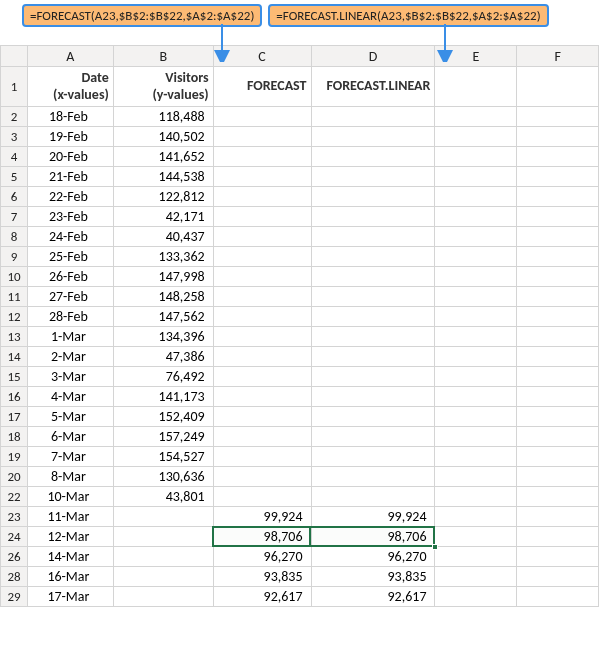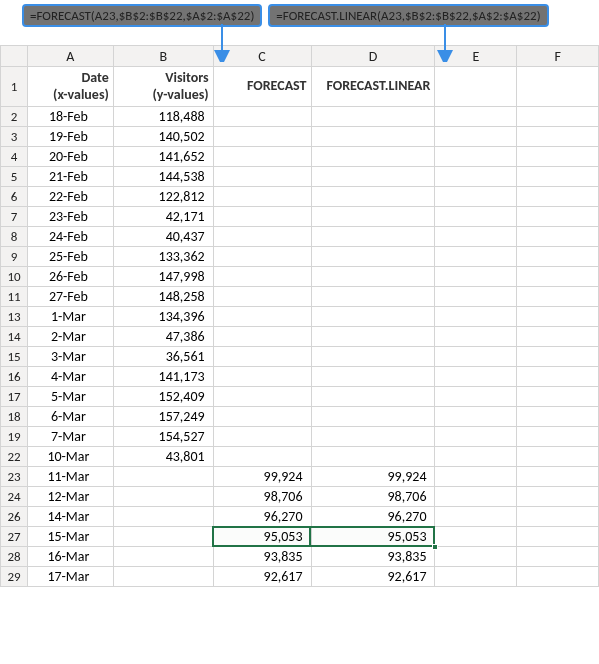--- a/index.html
+++ b/index.html
@@ -20,21 +20,21 @@
     gap: 6px;
     padding: 4px 6px 0 22px;
   }
   .formula-box {
     border: 2px solid #3a8ee6;
     border-radius: 4px;
     padding: 2px 6px;
     font-size: 13px;
     font-family: Calibri, Arial, sans-serif;
     color: #222;
-    background: #737373;
+    background: #fdba74;
     white-space: nowrap;
   }
   .formula-box.left { flex: 0 0 auto; }
   .formula-box.right { flex: 0 0 auto; }
   .arrows {
     position: absolute;
     top: 22px;
     left: 0;
     width: 599px;
     height: 40px;
@@ -237,41 +237,50 @@
       <tr>
         <td class="rowhead">11</td>
         <td class="date-cell">27-Feb</td>
         <td class="num-cell">148,258</td>
         <td class="num-cell"></td>
         <td class="num-cell"></td>
         <td class="empty"></td>
         <td class="empty"></td>
       </tr>
       <tr>
+        <td class="rowhead">12</td>
+        <td class="date-cell">28-Feb</td>
+        <td class="num-cell">147,562</td>
+        <td class="num-cell"></td>
+        <td class="num-cell"></td>
+        <td class="empty"></td>
+        <td class="empty"></td>
+      </tr>
+      <tr>
         <td class="rowhead">13</td>
         <td class="date-cell">1-Mar</td>
         <td class="num-cell">134,396</td>
         <td class="num-cell"></td>
         <td class="num-cell"></td>
         <td class="empty"></td>
         <td class="empty"></td>
       </tr>
       <tr>
         <td class="rowhead">14</td>
         <td class="date-cell">2-Mar</td>
         <td class="num-cell">47,386</td>
         <td class="num-cell"></td>
         <td class="num-cell"></td>
         <td class="empty"></td>
         <td class="empty"></td>
       </tr>
       <tr>
         <td class="rowhead">15</td>
         <td class="date-cell">3-Mar</td>
-        <td class="num-cell">36,561</td>
+        <td class="num-cell">76,492</td>
         <td class="num-cell"></td>
         <td class="num-cell"></td>
         <td class="empty"></td>
         <td class="empty"></td>
       </tr>
       <tr>
         <td class="rowhead">16</td>
         <td class="date-cell">4-Mar</td>
         <td class="num-cell">141,173</td>
         <td class="num-cell"></td>
@@ -300,20 +309,29 @@
       <tr>
         <td class="rowhead">19</td>
         <td class="date-cell">7-Mar</td>
         <td class="num-cell">154,527</td>
         <td class="num-cell"></td>
         <td class="num-cell"></td>
         <td class="empty"></td>
         <td class="empty"></td>
       </tr>
       <tr>
+        <td class="rowhead">20</td>
+        <td class="date-cell">8-Mar</td>
+        <td class="num-cell">130,636</td>
+        <td class="num-cell"></td>
+        <td class="num-cell"></td>
+        <td class="empty"></td>
+        <td class="empty"></td>
+      </tr>
+      <tr>
         <td class="rowhead">22</td>
         <td class="date-cell">10-Mar</td>
         <td class="num-cell">43,801</td>
         <td class="num-cell"></td>
         <td class="num-cell"></td>
         <td class="empty"></td>
         <td class="empty"></td>
       </tr>
       <tr>
         <td class="rowhead">23</td>
@@ -336,29 +354,20 @@
       <tr>
         <td class="rowhead">26</td>
         <td class="date-cell">14-Mar</td>
         <td class="num-cell"></td>
         <td class="num-cell">96,270</td>
         <td class="num-cell">96,270</td>
         <td class="empty"></td>
         <td class="empty"></td>
       </tr>
       <tr>
-        <td class="rowhead">27</td>
-        <td class="date-cell">15-Mar</td>
-        <td class="num-cell"></td>
-        <td class="num-cell">95,053</td>
-        <td class="num-cell">95,053</td>
-        <td class="empty"></td>
-        <td class="empty"></td>
-      </tr>
-      <tr>
         <td class="rowhead">28</td>
         <td class="date-cell">16-Mar</td>
         <td class="num-cell"></td>
         <td class="num-cell">93,835</td>
         <td class="num-cell">93,835</td>
         <td class="empty"></td>
         <td class="empty"></td>
       </tr>
       <tr>
         <td class="rowhead">29</td>

